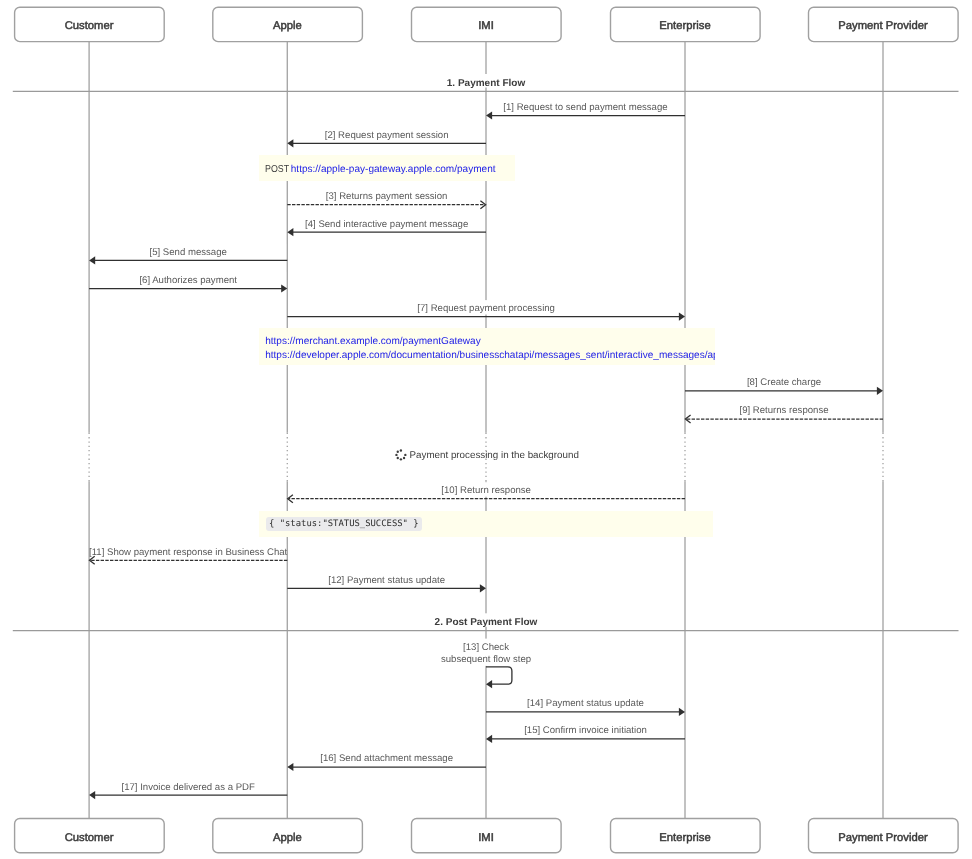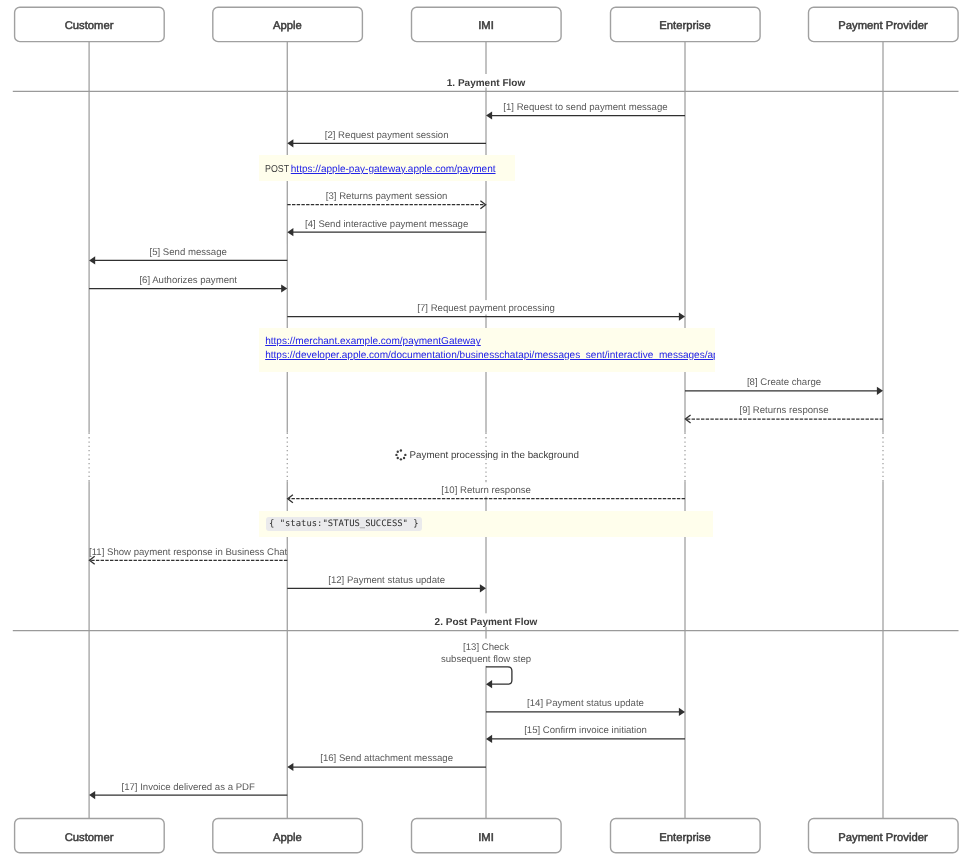--- a/index.html
+++ b/index.html
@@ -4,24 +4,24 @@
 <title>Sequence Diagram</title>
 <style>
   html,body{margin:0;padding:0;background:#ffffff;}
   body{width:972px;height:859px;overflow:hidden;-webkit-font-smoothing:antialiased;text-rendering:geometricPrecision;font-family:"Liberation Sans",sans-serif;}
   #stage{position:relative;width:972px;height:859px;border-radius:26px;}
   svg{position:absolute;left:0;top:0;}
   :root{--note-bg:#FFFEEC;--note-text:#3c3c3c;--link:#2222E6;--code-bg:#EAEAEC;}
   .note{position:absolute;background:var(--note-bg);color:var(--note-text);font-size:10.05px;
         font-family:"Liberation Sans",sans-serif;white-space:pre;overflow:hidden;
         box-sizing:border-box;}
-  .lnk{color:var(--link);text-decoration:underline;}
+  .lnk{color:var(--link);}
   #note1 [data-name="note-method"]{display:inline-block;white-space:pre;transform:scaleX(0.88);transform-origin:left center;margin-right:-4.5px;}
   #note1{left:258.9px;top:155.4px;width:256.0px;height:26.1px;padding:8.3px 0 0 6.4px;}
-  #note2{left:259.0px;top:328.1px;width:456px;height:44px;padding:7.4px 0 0 6.2px;line-height:13.2px;}
+  #note2{left:259.0px;top:328.1px;width:456px;height:37px;padding:7.4px 0 0 6.2px;line-height:13.2px;}
   #note3{left:258.8px;top:511.3px;width:453.9px;height:25.7px;padding:7.0px 0 0 7px;}
   .code{font-family:"DejaVu Sans Mono",monospace;font-size:8.9px;background:var(--code-bg);
         border-radius:3px;padding:1.9px 3.2px;color:#2c2c2c;}
 </style>
 </head>
 <body>
 
 <div id="stage" data-name="sequence-diagram">
     <svg width="972" height="859" viewBox="0 0 972 859" data-name="diagram-canvas">
       <defs>

